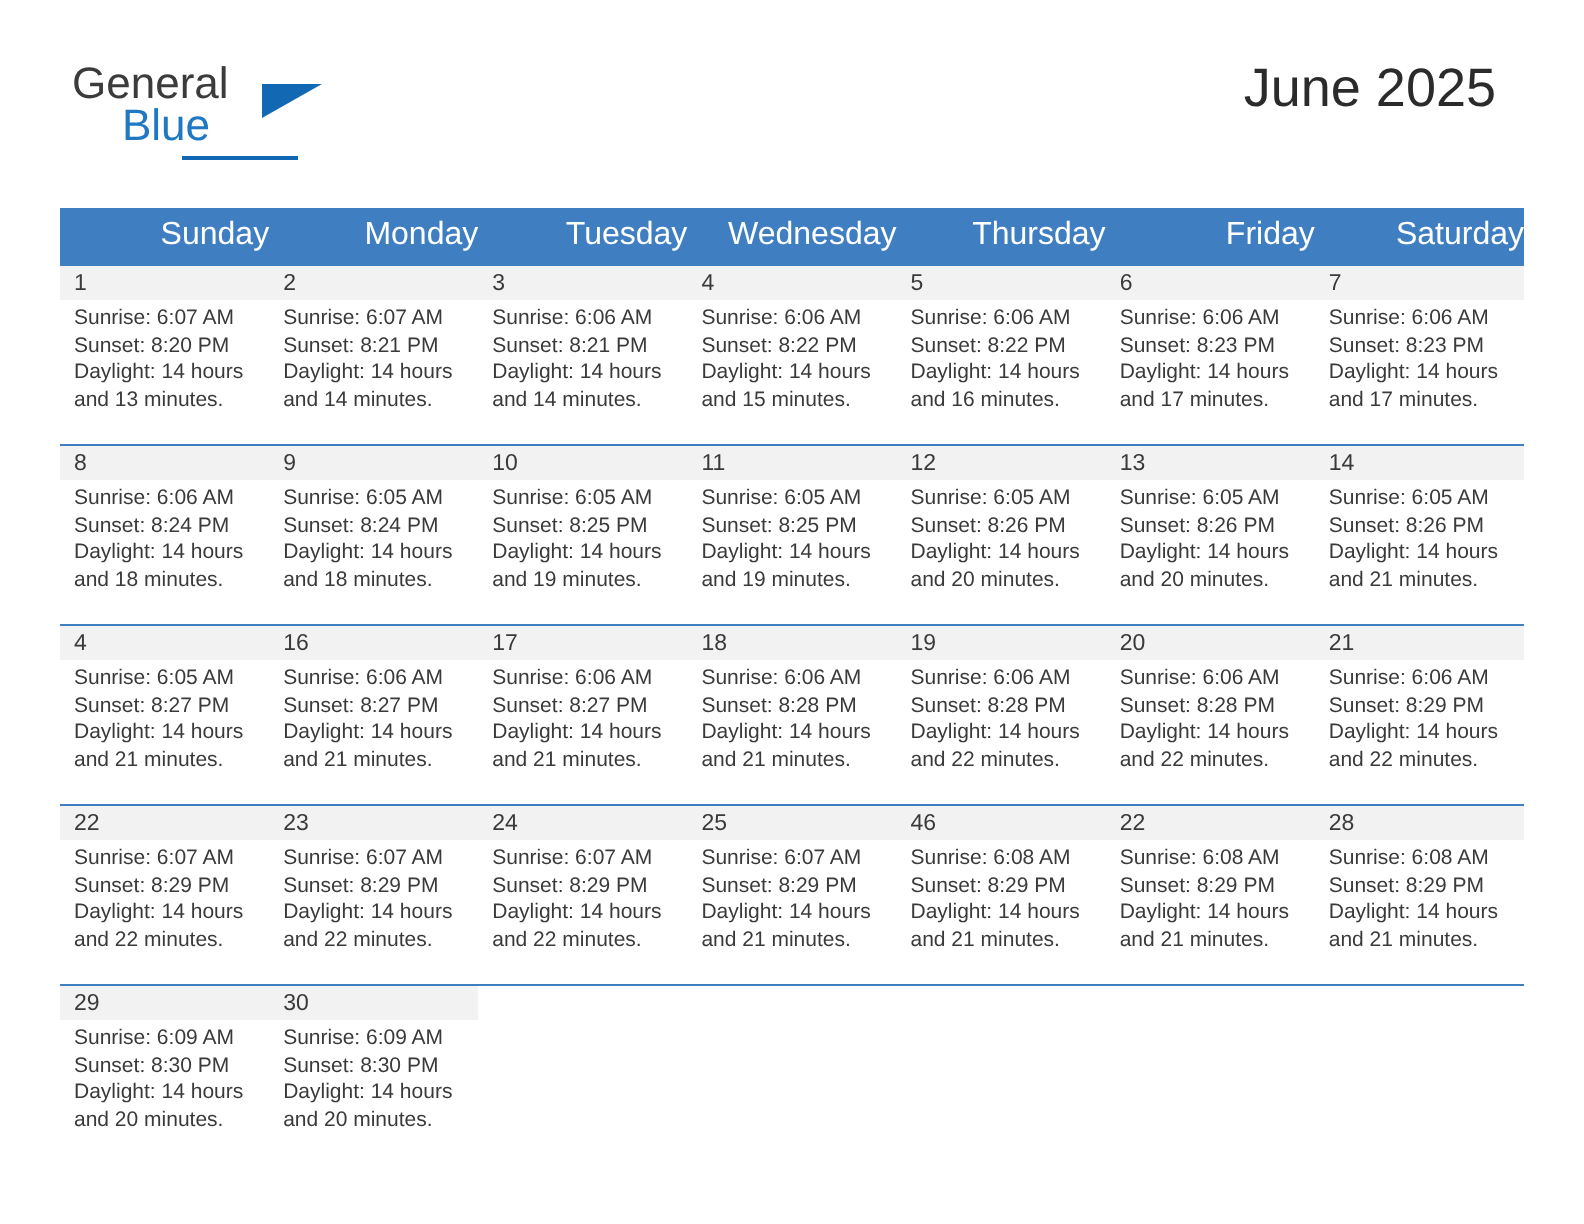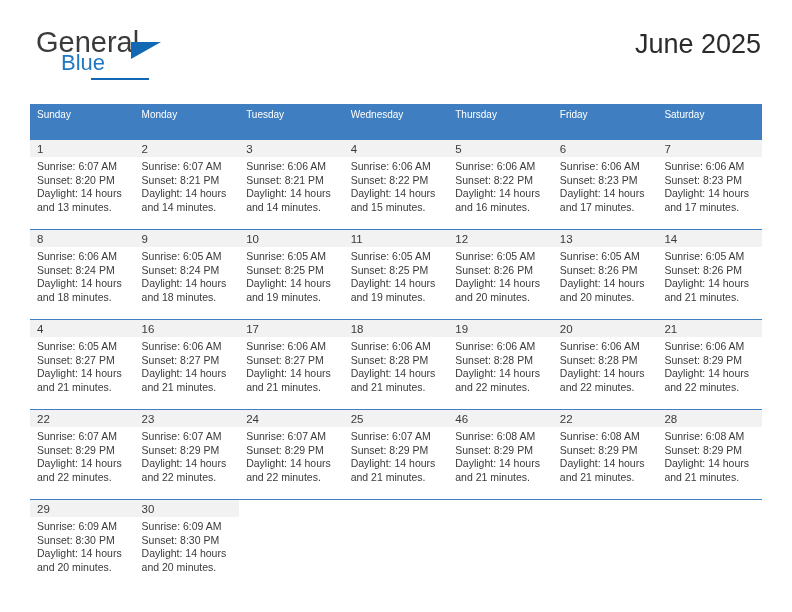--- a/index.html
+++ b/index.html
@@ -28,21 +28,21 @@
     padding: 0 32px;
   }
   .logo {
     position: absolute;
     left: 36px;
     top: 30px;
     width: 130px;
     height: 56px;
   }
   .logo-general {
-    font-size: 29px;
+    font-size: 22px;
     color: #3b3b3b;
     letter-spacing: 0px;
     line-height: 24px;
     font-family: "Liberation Sans", sans-serif;
   }
   .logo-blue {
     font-size: 22px;
     color: #1f78c1;
     line-height: 23px;
     margin-left: 25px;
@@ -62,21 +62,21 @@
     position: absolute;
     left: 55px;
     top: 48px;
     width: 58px;
     height: 2px;
     background: #1268b3;
   }
 
   .title-block {
     position: absolute;
-    right: 31px;
+    right: 44px;
     top: 28px;
     text-align: right;
   }
   .month-title {
     font-size: 27px;
     color: #2b2b2b;
     font-weight: normal;
     line-height: 32px;
     margin: 0;
   }
@@ -92,24 +92,24 @@
     position: absolute;
     left: 30px;
     top: 104px;
     width: 732px;
     border-collapse: collapse;
     table-layout: fixed;
   }
   .calendar th {
     background: #3f7fc1;
     color: #ffffff;
-    font-size: 10px;
+    font-size: 16px;
     font-weight: normal;
-    text-align: left;
-    padding: 5px 0 19px 7px;
+    text-align: right;
+    padding: 5px 0 5px 7px;
     height: 11px;
     border: none;
   }
   .calendar td {
     vertical-align: top;
     padding: 0;
     border: none;
     width: 104.5px;
   }
   .week-row > td {

